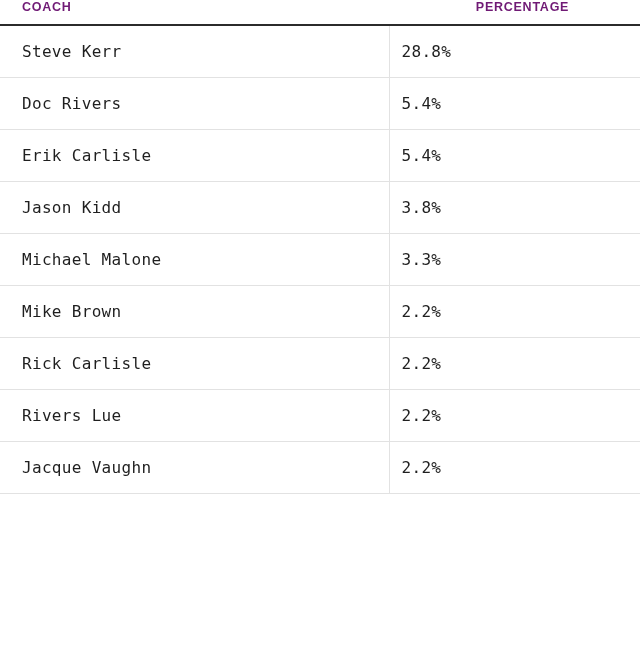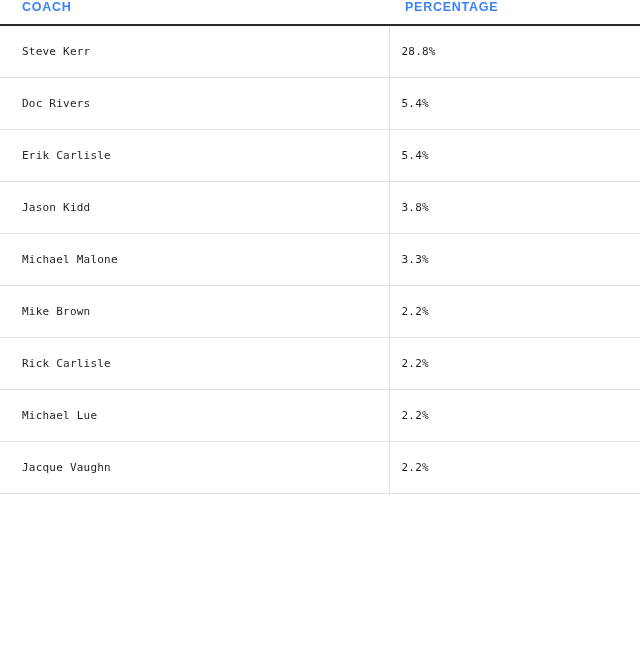--- a/index.html
+++ b/index.html
@@ -25,32 +25,33 @@
   }
   table.data-table col.col-coach { width: 389px; }
   table.data-table col.col-pct { width: 251px; }
 
   thead th {
     text-align: left;
     font-family: "Liberation Sans", sans-serif;
     font-size: 12.5px;
     font-weight: bold;
     letter-spacing: 0.06em;
-    color: #3b82f6;
+    color: #701a75;
     padding: 0 0 10px 22px;
     vertical-align: bottom;
     border-bottom: 2px solid #2b2b2b;
   }
   thead th.pct-head {
     padding-left: 16px;
+    text-align: center;
   }
 
   tbody td {
     font-family: "DejaVu Sans Mono", monospace;
-    font-size: 11px;
+    font-size: 16px;
     color: #1f1f1f;
     height: 51px;
     padding: 0 0 0 22px;
     border-bottom: 1px solid #e2e2e2;
     border-right: 1px solid #e2e2e2;
     vertical-align: middle;
     letter-spacing: 0.02em;
     white-space: nowrap;
     overflow: hidden;
   }
@@ -100,21 +101,21 @@
       </tr>
       <tr>
         <td class="coach-cell">Mike Brown</td>
         <td class="pct-cell">2.2%</td>
       </tr>
       <tr>
         <td class="coach-cell">Rick Carlisle</td>
         <td class="pct-cell">2.2%</td>
       </tr>
       <tr>
-        <td class="coach-cell">Michael Lue</td>
+        <td class="coach-cell">Rivers Lue</td>
         <td class="pct-cell">2.2%</td>
       </tr>
       <tr>
         <td class="coach-cell">Jacque Vaughn</td>
         <td class="pct-cell">2.2%</td>
       </tr>
     </tbody>
   </table>
 </div>
 

